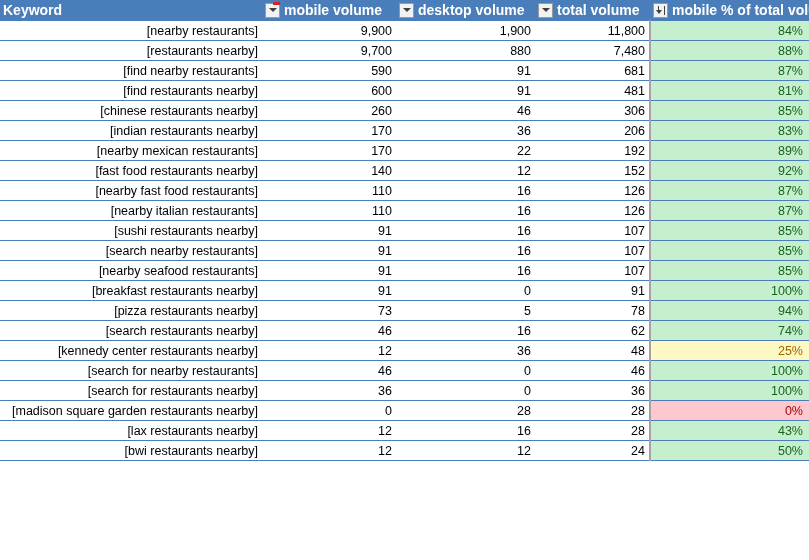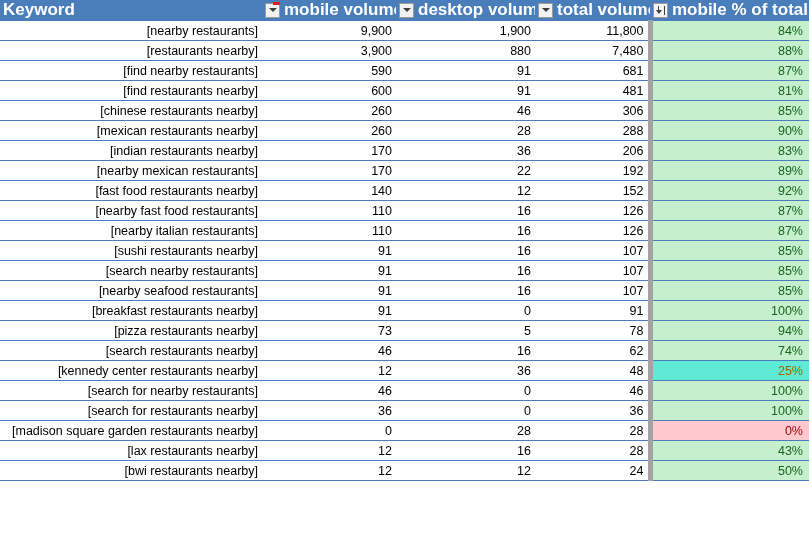--- a/index.html
+++ b/index.html
@@ -28,21 +28,21 @@
 
   
   thead tr {
     height: 20px;
   }
 
   th {
     background: #4a7ebb;
     color: #ffffff;
     font-weight: bold;
-    font-size: 17px;
+    font-size: 14px;
     padding: 0;
     margin: 0;
     height: 20px;
     vertical-align: middle;
     border: none;
     position: relative;
     white-space: nowrap;
     overflow: hidden;
   }
 
@@ -149,25 +149,25 @@
     overflow: hidden;
     box-sizing: border-box;
   }
 
   td.kw    { text-align: right; }
   td.num   { text-align: right; }
 
   td.pct {
     text-align: right;
     padding-right: 6px;
-    border-left: 5px solid #a3a3a3;
+    border-left: 2px solid #a3a3a3;
   }
 
   td.pct.green  { background: #c6efce; color: #17651f; }
-  td.pct.yellow { background: #5eead4; color: #9c6500; }
+  td.pct.yellow { background: #fef9c3; color: #9c6500; }
   td.pct.red    { background: #ffc7ce; color: #9c0006; }
 
   
   col.c-kw  { width: 262px; }
   col.c-mob { width: 134px; }
   col.c-dsk { width: 139px; }
   col.c-tot { width: 115px; }
   col.c-pct { width: 159px; }
 </style>
 </head>
@@ -229,21 +229,21 @@
     <tbody id="tbody">
         <tr>
           <td class="kw">[nearby restaurants]</td>
           <td class="num">9,900</td>
           <td class="num">1,900</td>
           <td class="num">11,800</td>
           <td class="pct green">84%</td>
         </tr>
         <tr>
           <td class="kw">[restaurants nearby]</td>
-          <td class="num">3,900</td>
+          <td class="num">9,700</td>
           <td class="num">880</td>
           <td class="num">7,480</td>
           <td class="pct green">88%</td>
         </tr>
         <tr>
           <td class="kw">[find nearby restaurants]</td>
           <td class="num">590</td>
           <td class="num">91</td>
           <td class="num">681</td>
           <td class="pct green">87%</td>
@@ -256,27 +256,20 @@
           <td class="pct green">81%</td>
         </tr>
         <tr>
           <td class="kw">[chinese restaurants nearby]</td>
           <td class="num">260</td>
           <td class="num">46</td>
           <td class="num">306</td>
           <td class="pct green">85%</td>
         </tr>
         <tr>
-          <td class="kw">[mexican restaurants nearby]</td>
-          <td class="num">260</td>
-          <td class="num">28</td>
-          <td class="num">288</td>
-          <td class="pct green">90%</td>
-        </tr>
-        <tr>
           <td class="kw">[indian restaurants nearby]</td>
           <td class="num">170</td>
           <td class="num">36</td>
           <td class="num">206</td>
           <td class="pct green">83%</td>
         </tr>
         <tr>
           <td class="kw">[nearby mexican restaurants]</td>
           <td class="num">170</td>
           <td class="num">22</td>

